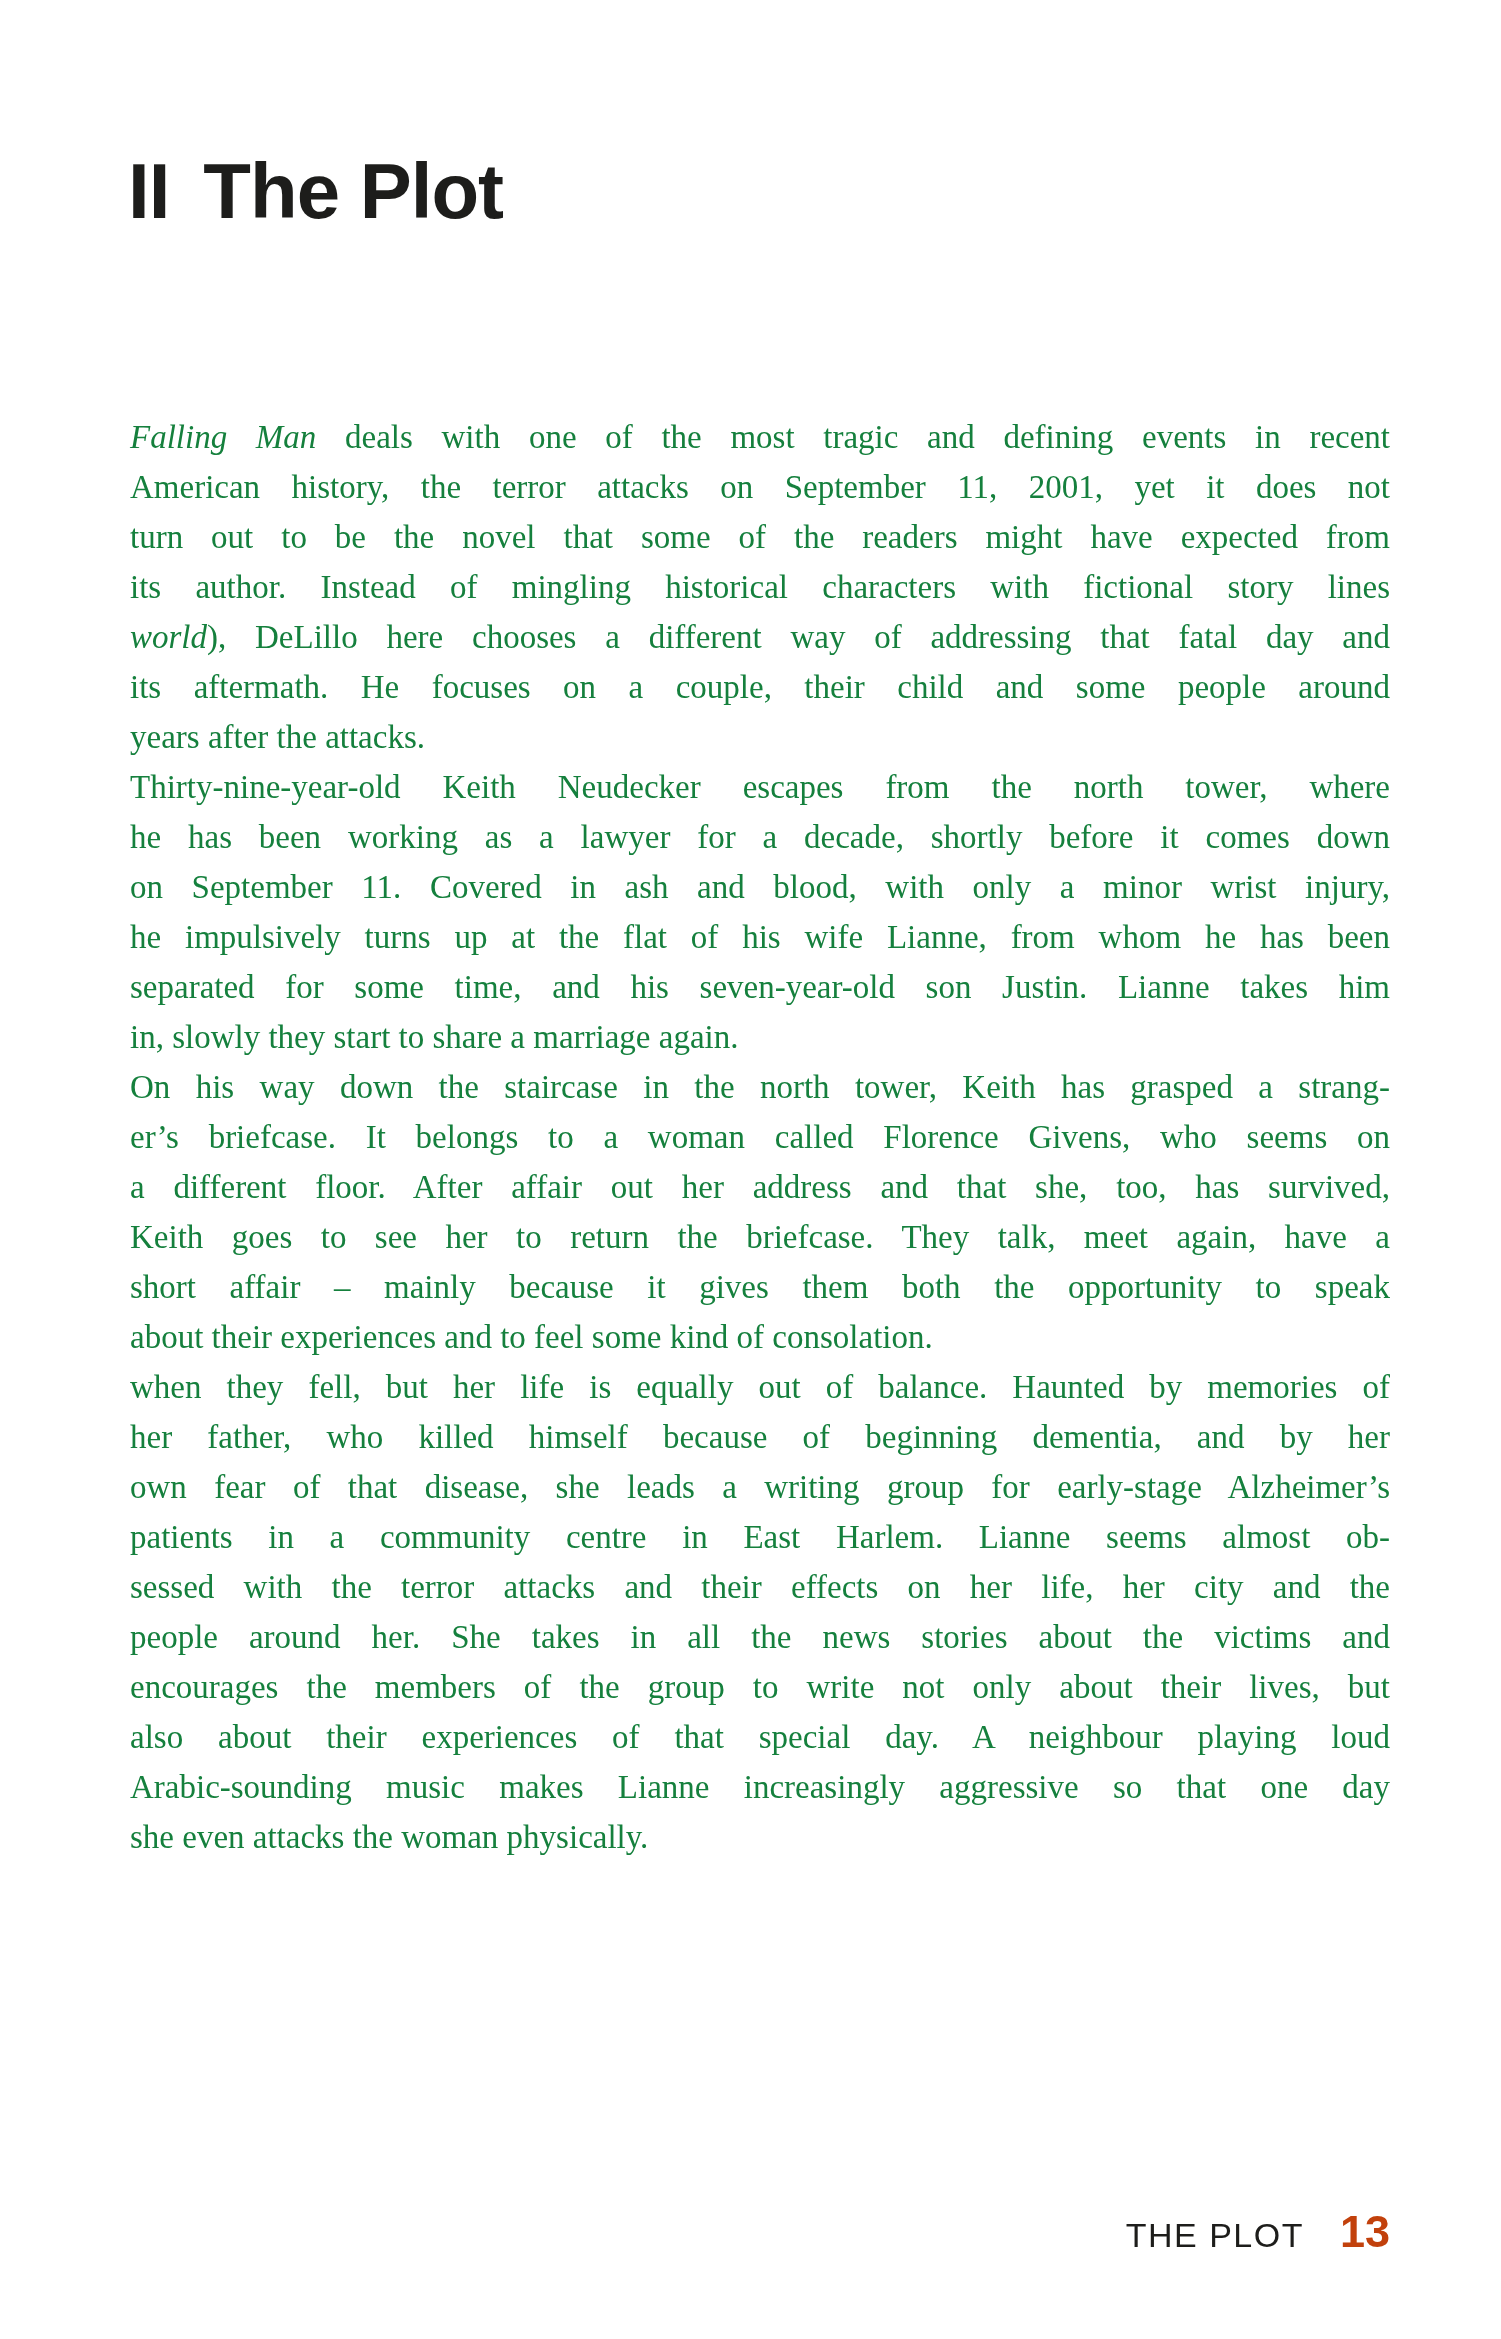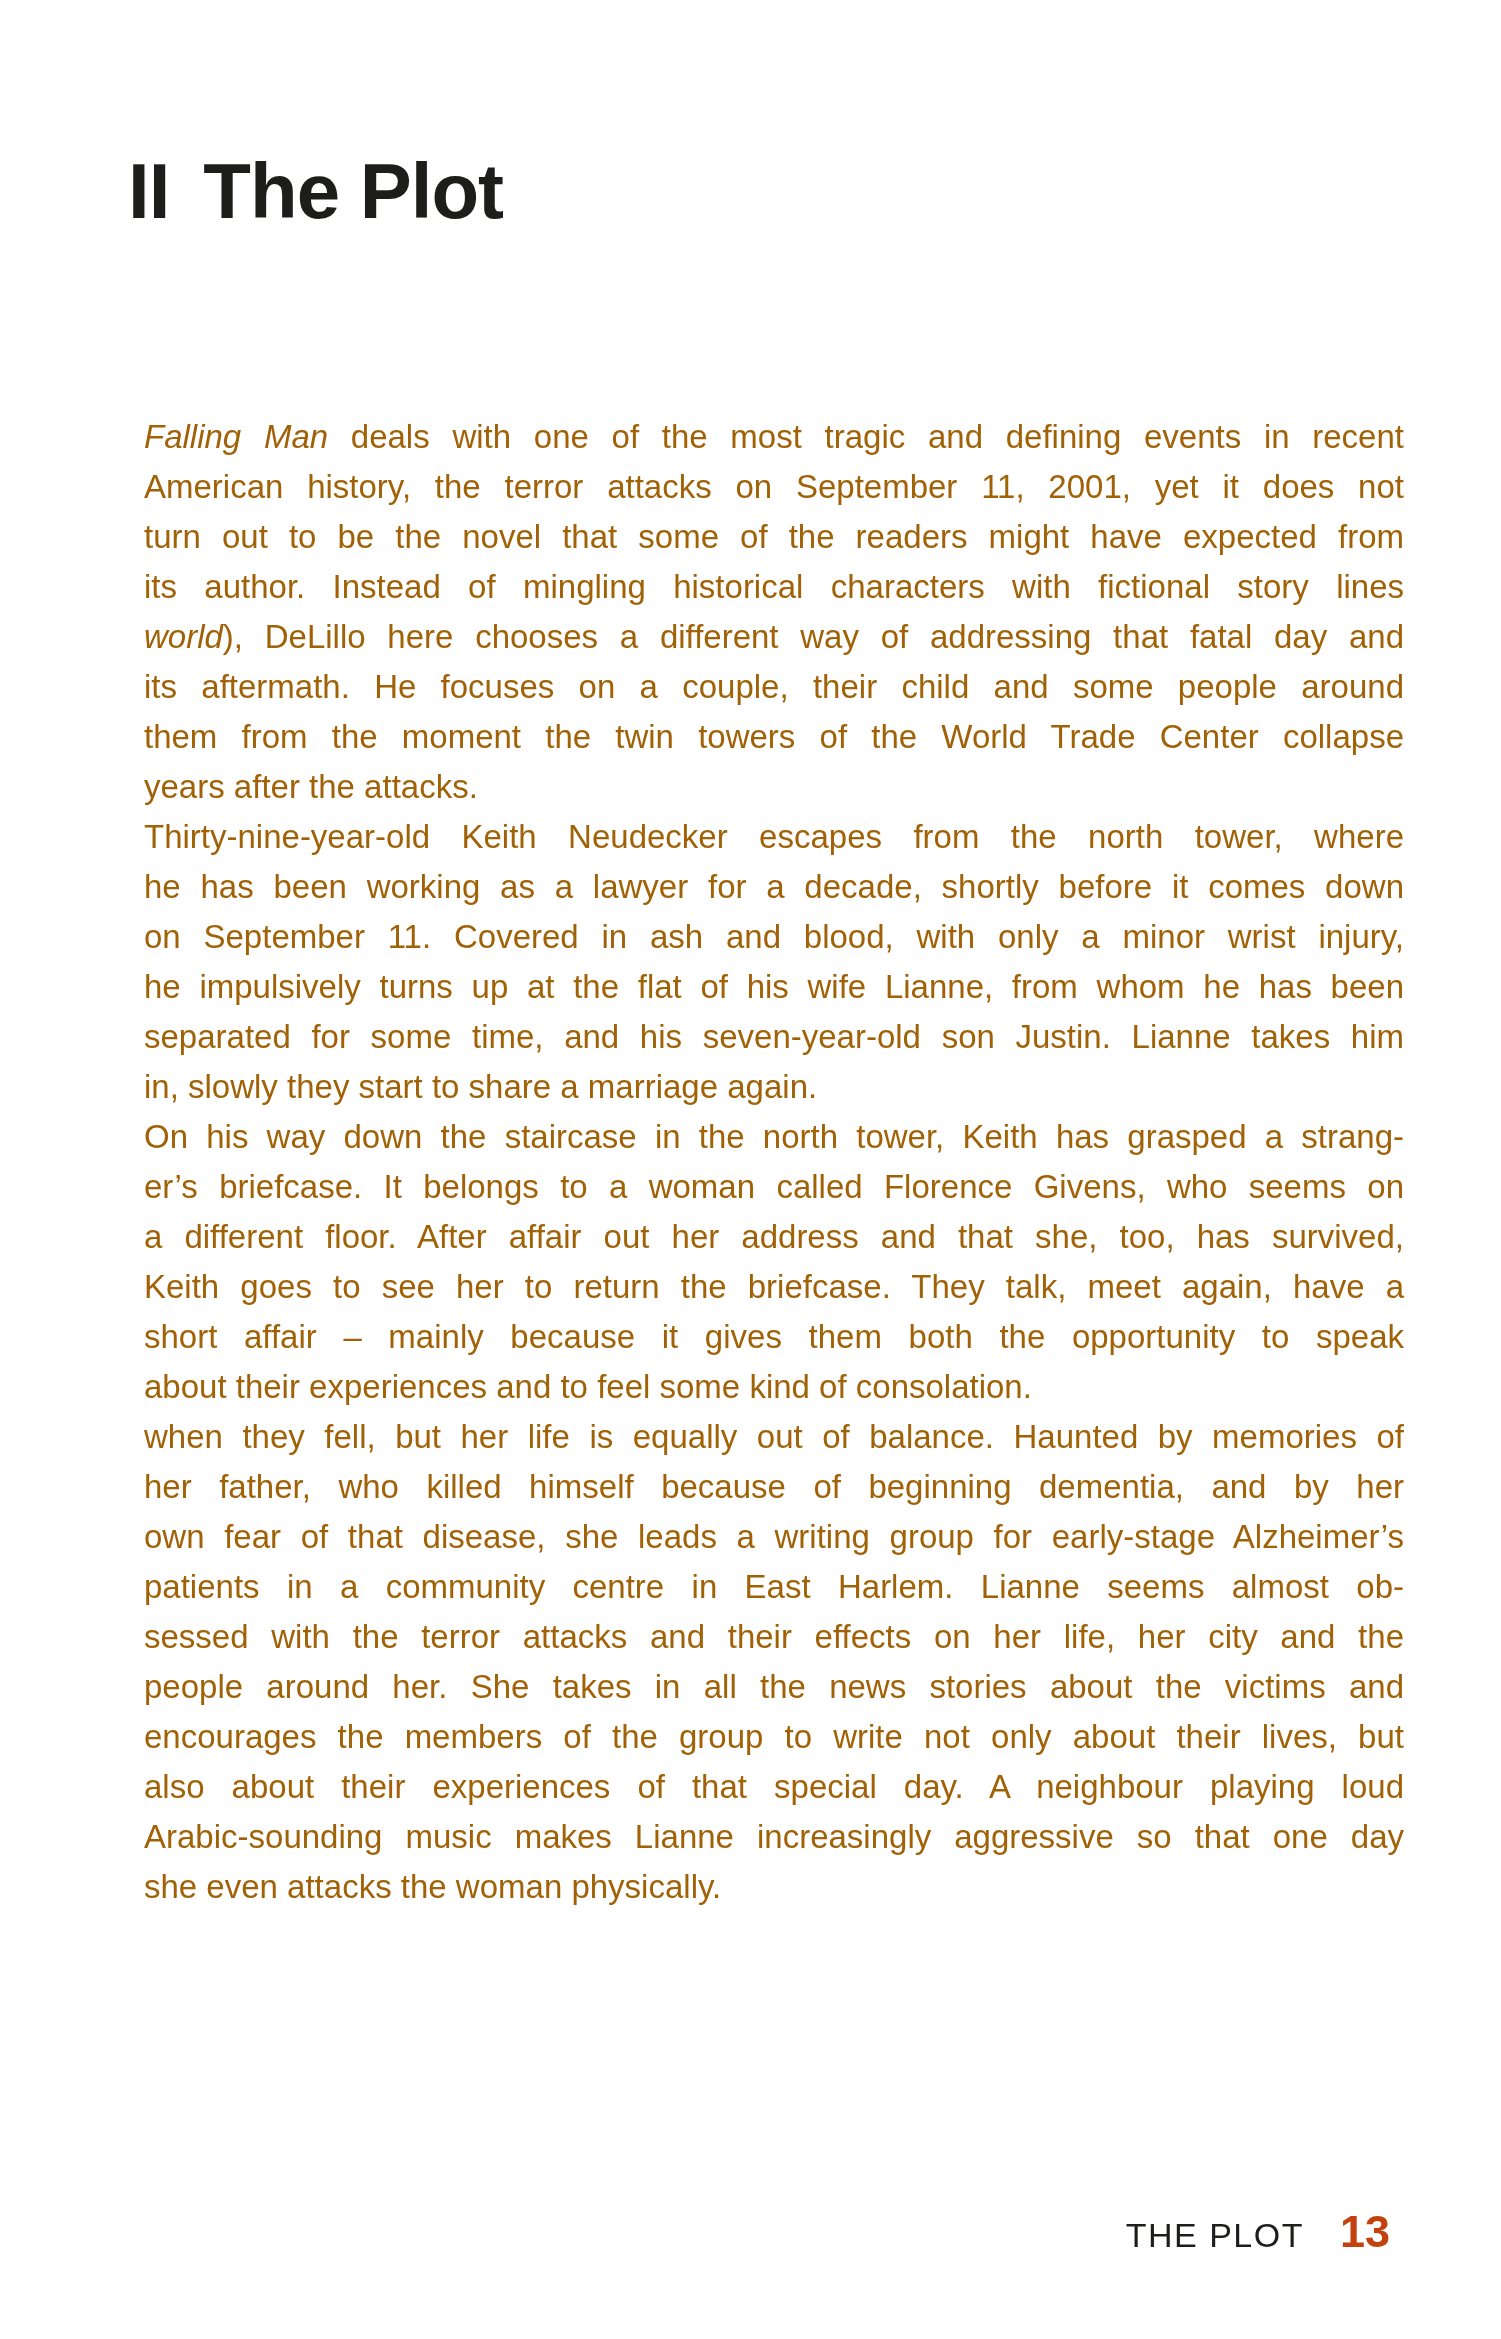--- a/index.html
+++ b/index.html
@@ -27,27 +27,27 @@
     letter-spacing: -1px;
     color: #1d1d1b;
     white-space: nowrap;
   }
   .heading .hgap {
     display: inline-block;
     width: 34px;
   }
   .body-text {
     position: absolute;
-    left: 144px;
+    left: 130px;
     top: 412px;
     width: 1260px;
-    font-family: Liberation Sans, sans-serif;
+    font-family: Liberation Serif, serif;
     font-size: 33px;
     line-height: 50px;
-    color: #a16207;
+    color: #15803d;
   }
   .paragraph {
     margin: 0;
   }
   .line {
     text-align: justify;
     text-align-last: justify;
   }
   .line.para-end {
     text-align-last: left;
@@ -82,21 +82,20 @@
   <h1 class="heading"><span>II</span><span class="hgap"></span><span>The Plot</span></h1>
 
   <div class="body-text" id="paragraphs">
       <div class="paragraph">
         <div class="line"><i>Falling Man</i> deals with one of the most tragic and defining events in recent</div>
         <div class="line">American history, the terror attacks on September 11, 2001, yet it does not</div>
         <div class="line">turn out to be the novel that some of the readers might have expected from</div>
         <div class="line">its author. Instead of mingling historical characters with fictional story lines</div>
         <div class="line"><i>world</i>), DeLillo here chooses a different way of addressing that fatal day and</div>
         <div class="line">its aftermath. He focuses on a couple, their child and some people around</div>
-        <div class="line">them from the moment the twin towers of the World Trade Center collapse</div>
         <div class="line para-end">years after the attacks.</div>
       </div>
       <div class="paragraph">
         <div class="line">Thirty-nine-year-old Keith Neudecker escapes from the north tower, where</div>
         <div class="line">he has been working as a lawyer for a decade, shortly before it comes down</div>
         <div class="line">on September 11. Covered in ash and blood, with only a minor wrist injury,</div>
         <div class="line">he impulsively turns up at the flat of his wife Lianne, from whom he has been</div>
         <div class="line">separated for some time, and his seven-year-old son Justin. Lianne takes him</div>
         <div class="line para-end">in, slowly they start to share a marriage again.</div>
       </div>

